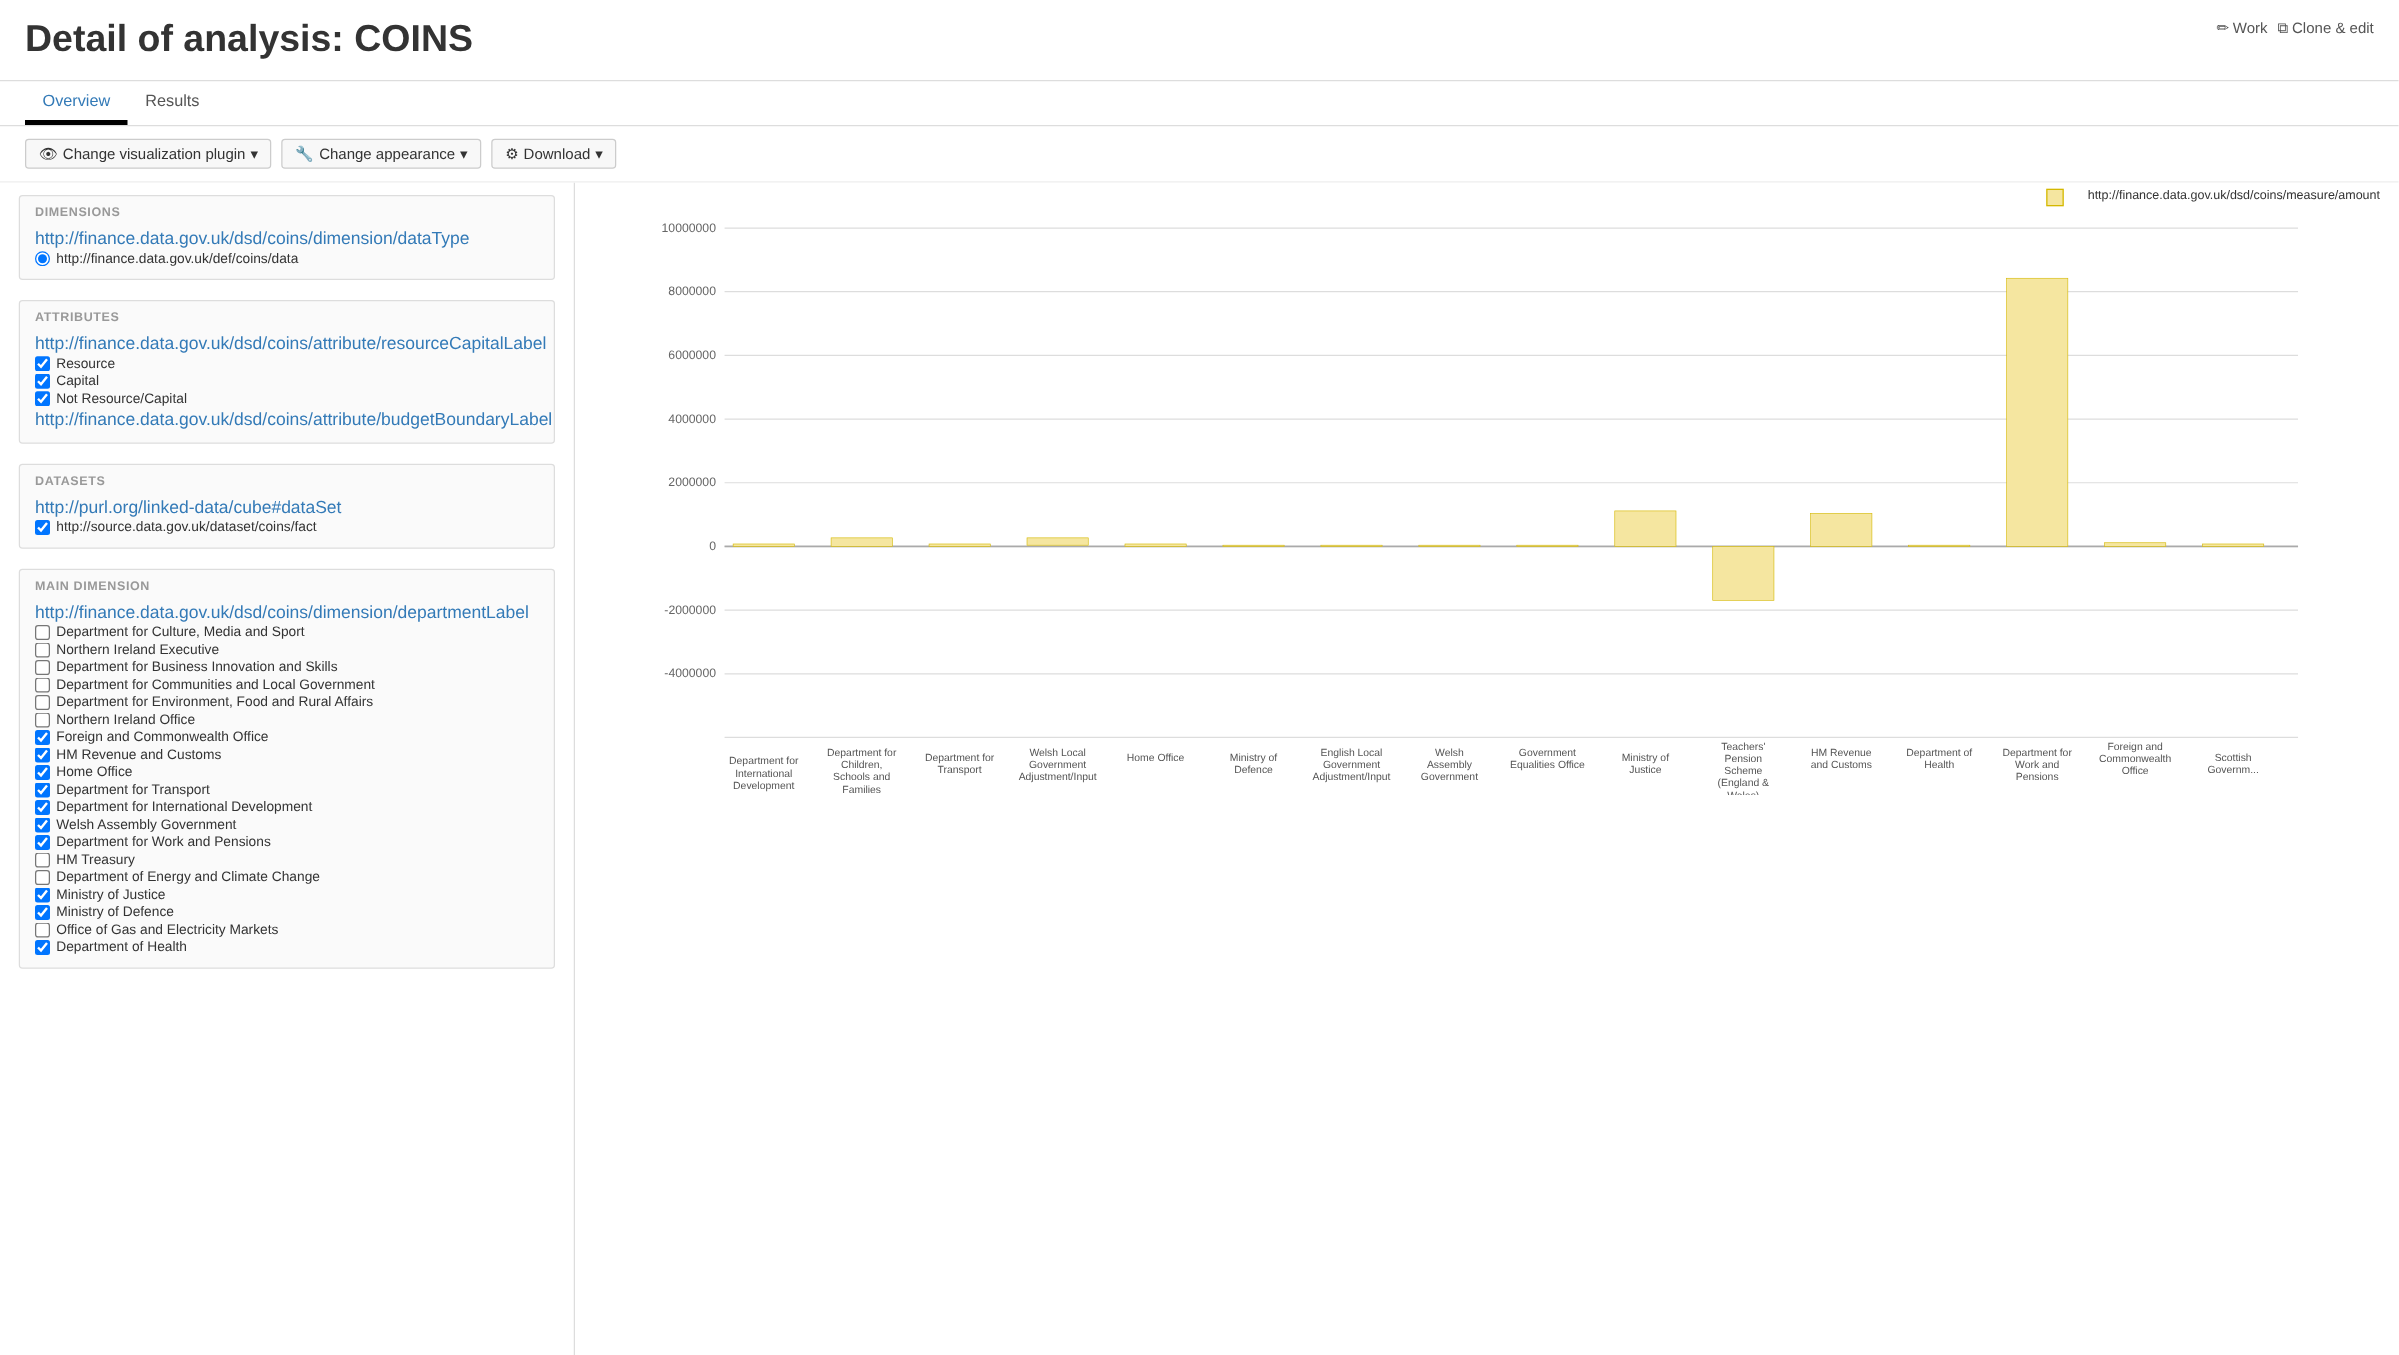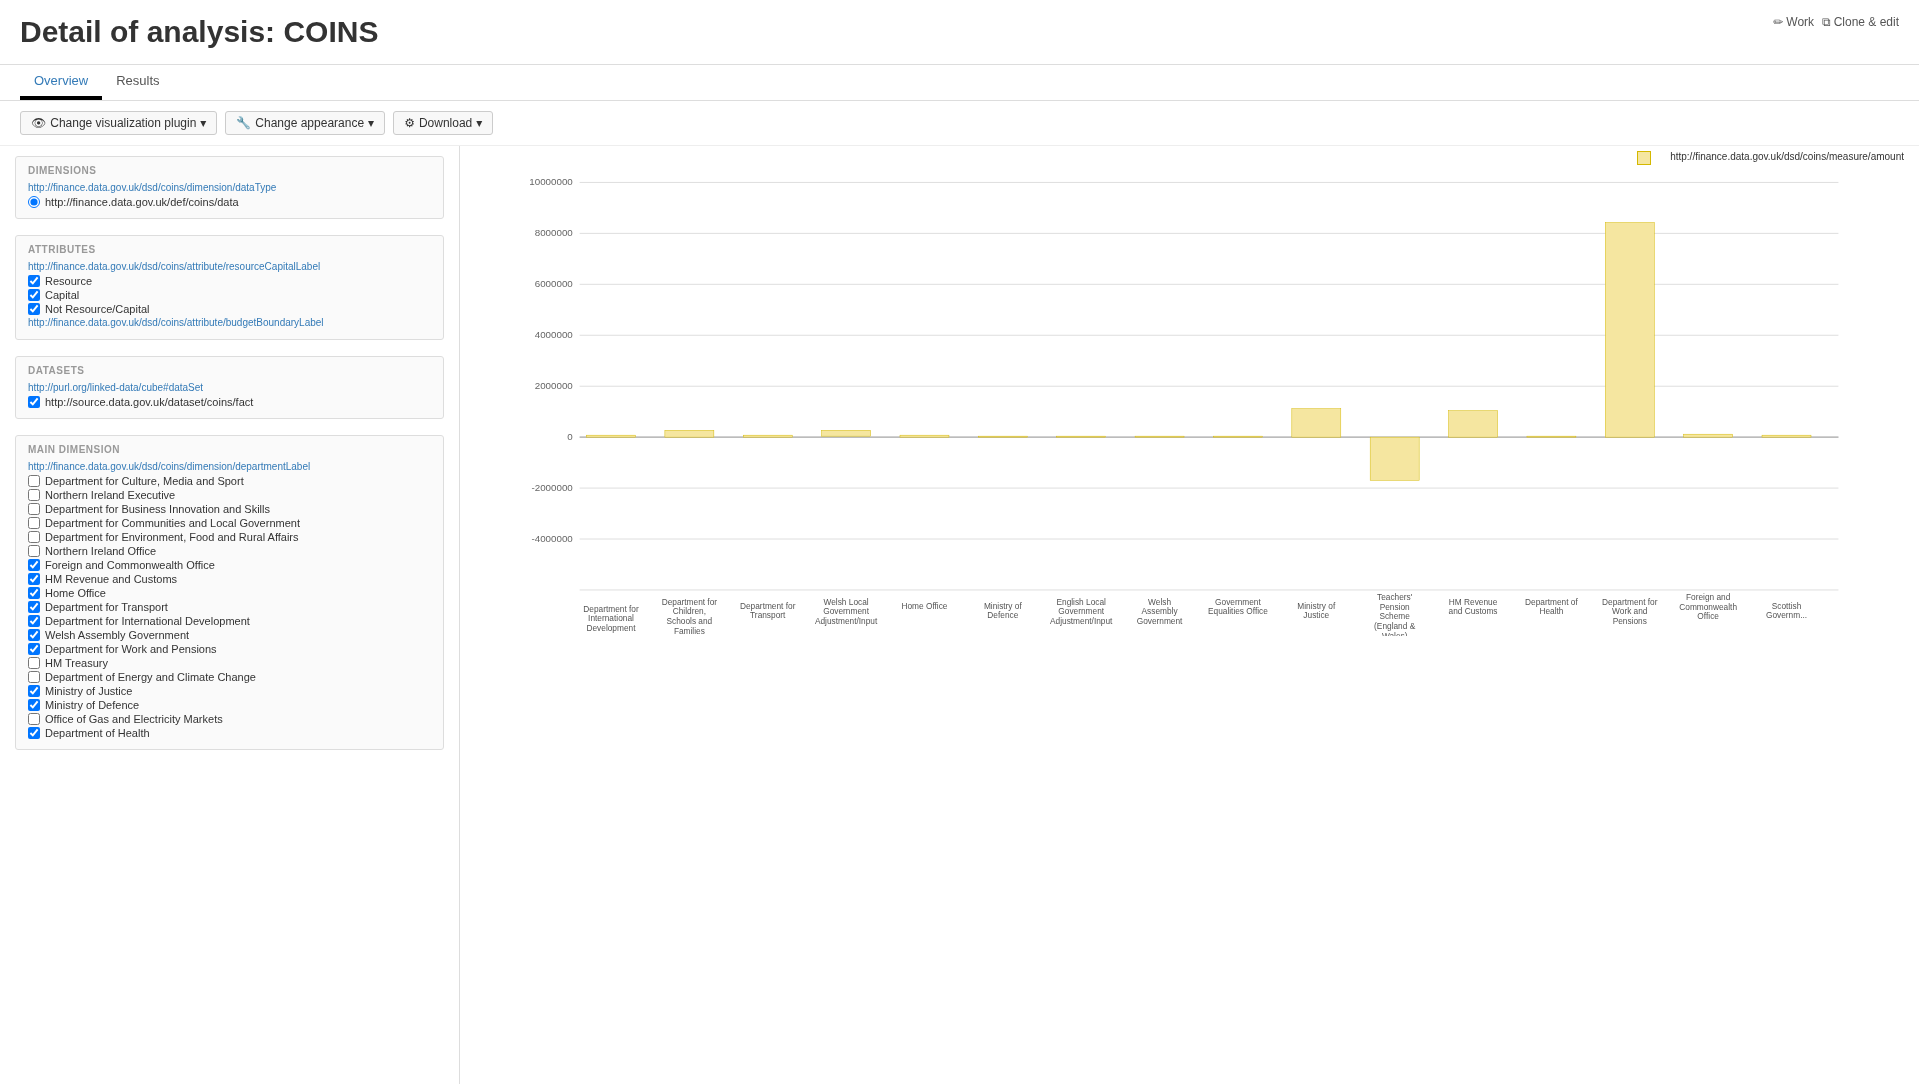--- a/index.html
+++ b/index.html
@@ -91,21 +91,21 @@
     .sidebar-section-title {
       font-size: 10px;
       font-weight: bold;
       color: #999;
       text-transform: uppercase;
       letter-spacing: 0.5px;
       margin-bottom: 6px;
     }
     .sidebar-link {
       color: #337ab7;
-      font-size: 10px;
+      font-size: 14px;
       text-decoration: none;
       display: block;
       margin-bottom: 3px;
     }
     .sidebar-radio-item, .sidebar-check-item {
       display: flex;
       align-items: center;
       gap: 5px;
       font-size: 11px;
       margin-bottom: 2px;

